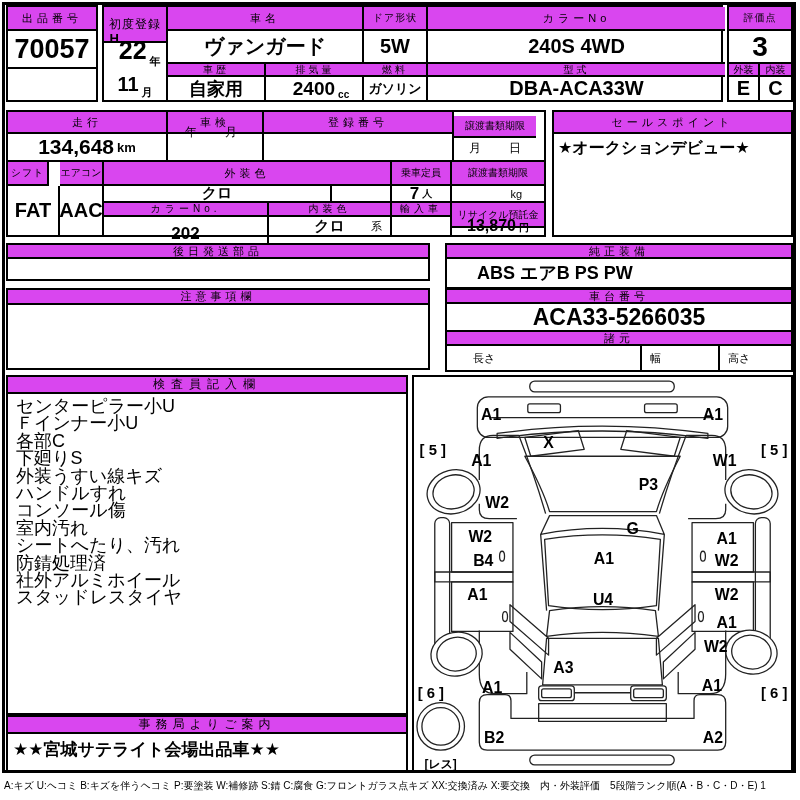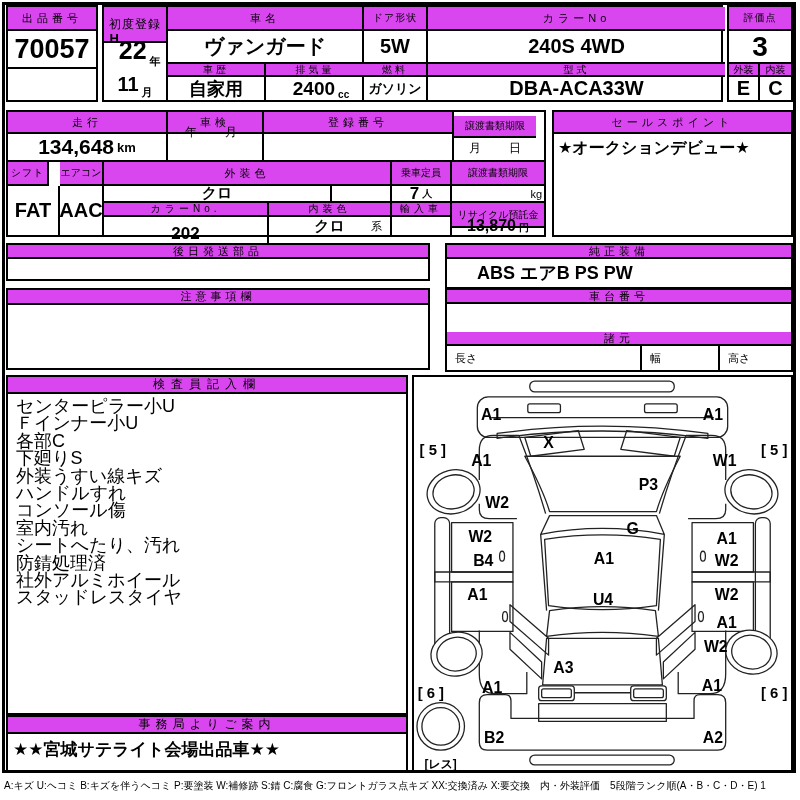--- a/index.html
+++ b/index.html
@@ -102,21 +102,21 @@
     <div class="abs hdr bB" style="left:444px;top:50px;width:92px;height:24px;font-size:10px;letter-spacing:0">譲渡書類期限</div>
 
     <div class="abs val bR" style="left:0;top:74px;width:52px;height:49px;font-size:20px">FAT</div>
     <div class="abs val bR" style="left:52px;top:74px;width:44px;height:49px;font-size:20px">AAC</div>
     <div class="abs val bR bB" style="left:96px;top:74px;width:228px;height:17px;font-size:15px">クロ</div>
     <div class="abs bR bB" style="left:324px;top:74px;width:60px;height:17px"></div>
     <div class="abs val bR bB" style="left:384px;top:74px;width:60px;height:17px">
       <span style="font-size:17px">7</span>
       <span class="unit" style="font-size:10px;align-self:flex-end">人</span>
     </div>
-    <div class="abs val bB" style="left:444px;top:74px;width:92px;height:17px;justify-content:flex-end;padding-right:2px;font-size:11px;font-weight:normal">kg</div>
+    <div class="abs val bB" style="left:444px;top:74px;width:92px;height:17px;justify-content:flex-end;padding-right:22px;font-size:11px;font-weight:normal">kg</div>
 
     <div class="abs hdr bR bB" style="left:96px;top:91px;width:165px;height:14px;font-size:10px">カラーNo.</div>
     <div class="abs hdr bR bB" style="left:261px;top:91px;width:123px;height:14px;font-size:10px">内装色</div>
     <div class="abs hdr bR bB" style="left:384px;top:91px;width:60px;height:14px;font-size:10px">輸入車</div>
     <div class="abs hdr bB" style="left:444px;top:91px;width:92px;height:25px;font-size:10px;letter-spacing:0">リサイクル預託金</div>
 
     <div class="abs val bR" style="left:96px;top:105px;width:165px;height:34px;font-size:17px">202</div>
     <div class="abs val bR" style="left:261px;top:105px;width:123px;height:18px">
       <span style="font-size:15px">クロ</span>
       <span style="font-size:11px;font-weight:normal;position:absolute;right:8px;bottom:1px">系</span>
@@ -143,22 +143,23 @@
     <div class="abs" style="left:0;top:14px;width:100%;height:20px"></div>
   </div>
 
   <div class="blk" style="left:6px;top:288px;width:424px;height:82px">
     <div class="abs hdr bB" style="left:0;top:0;width:100%;height:15px">注意事項欄</div>
     <div class="abs" style="left:0;top:15px;width:100%;height:63px"></div>
   </div>
 
   <div class="blk" style="left:445px;top:288px;width:348px;height:84px">
     <div class="abs hdr bB" style="left:0;top:0;width:100%;height:14px">車台番号</div>
+    <div class="abs val bB" style="left:0;top:14px;width:100%;height:28px;font-size:23px">ACA33-5266035</div>
     <div class="abs hdr bB" style="left:0;top:42px;width:100%;height:14px">諸元</div>
-    <div class="abs val bR" style="left:0;top:56px;width:195px;height:24px;justify-content:flex-start;padding-left:8px;font-size:11px;font-weight:normal">長さ</div>
+    <div class="abs val bR" style="left:0;top:56px;width:195px;height:24px;justify-content:flex-start;padding-left:26px;font-size:11px;font-weight:normal">長さ</div>
     <div class="abs val bR" style="left:195px;top:56px;width:78px;height:24px;justify-content:flex-start;padding-left:8px;font-size:11px;font-weight:normal">幅</div>
     <div class="abs val" style="left:273px;top:56px;width:71px;height:24px;justify-content:flex-start;padding-left:8px;font-size:11px;font-weight:normal">高さ</div>
   </div>
 
   <div class="blk" style="left:6px;top:375px;width:402px;height:340px">
     <div class="abs hdr bB" style="left:0;top:0;width:100%;height:17px;font-size:12px;letter-spacing:6px">検査員記入欄</div>
     <div class="abs" style="left:8px;top:21px;width:380px;height:300px">
         <div class="note-line">センターピラー小U</div>
         <div class="note-line">Ｆインナー小U</div>
         <div class="note-line">各部C</div>

